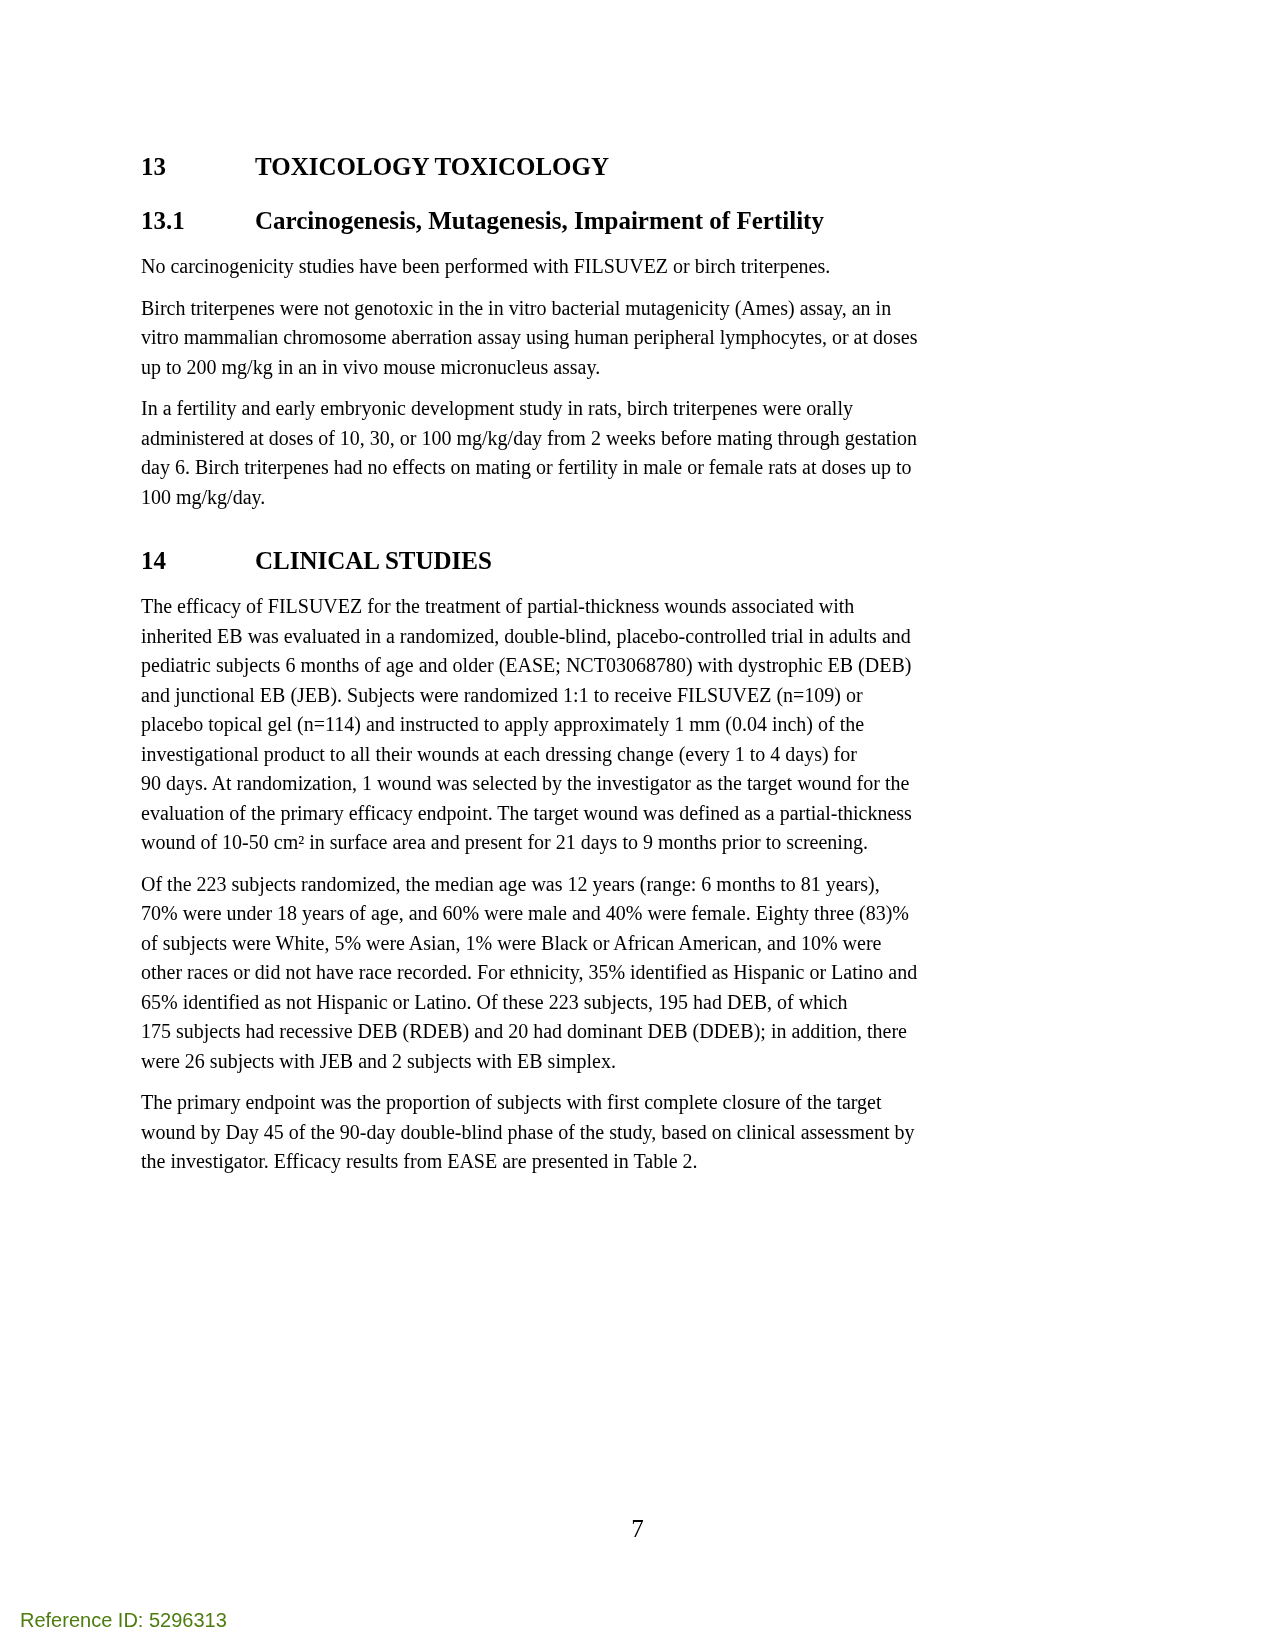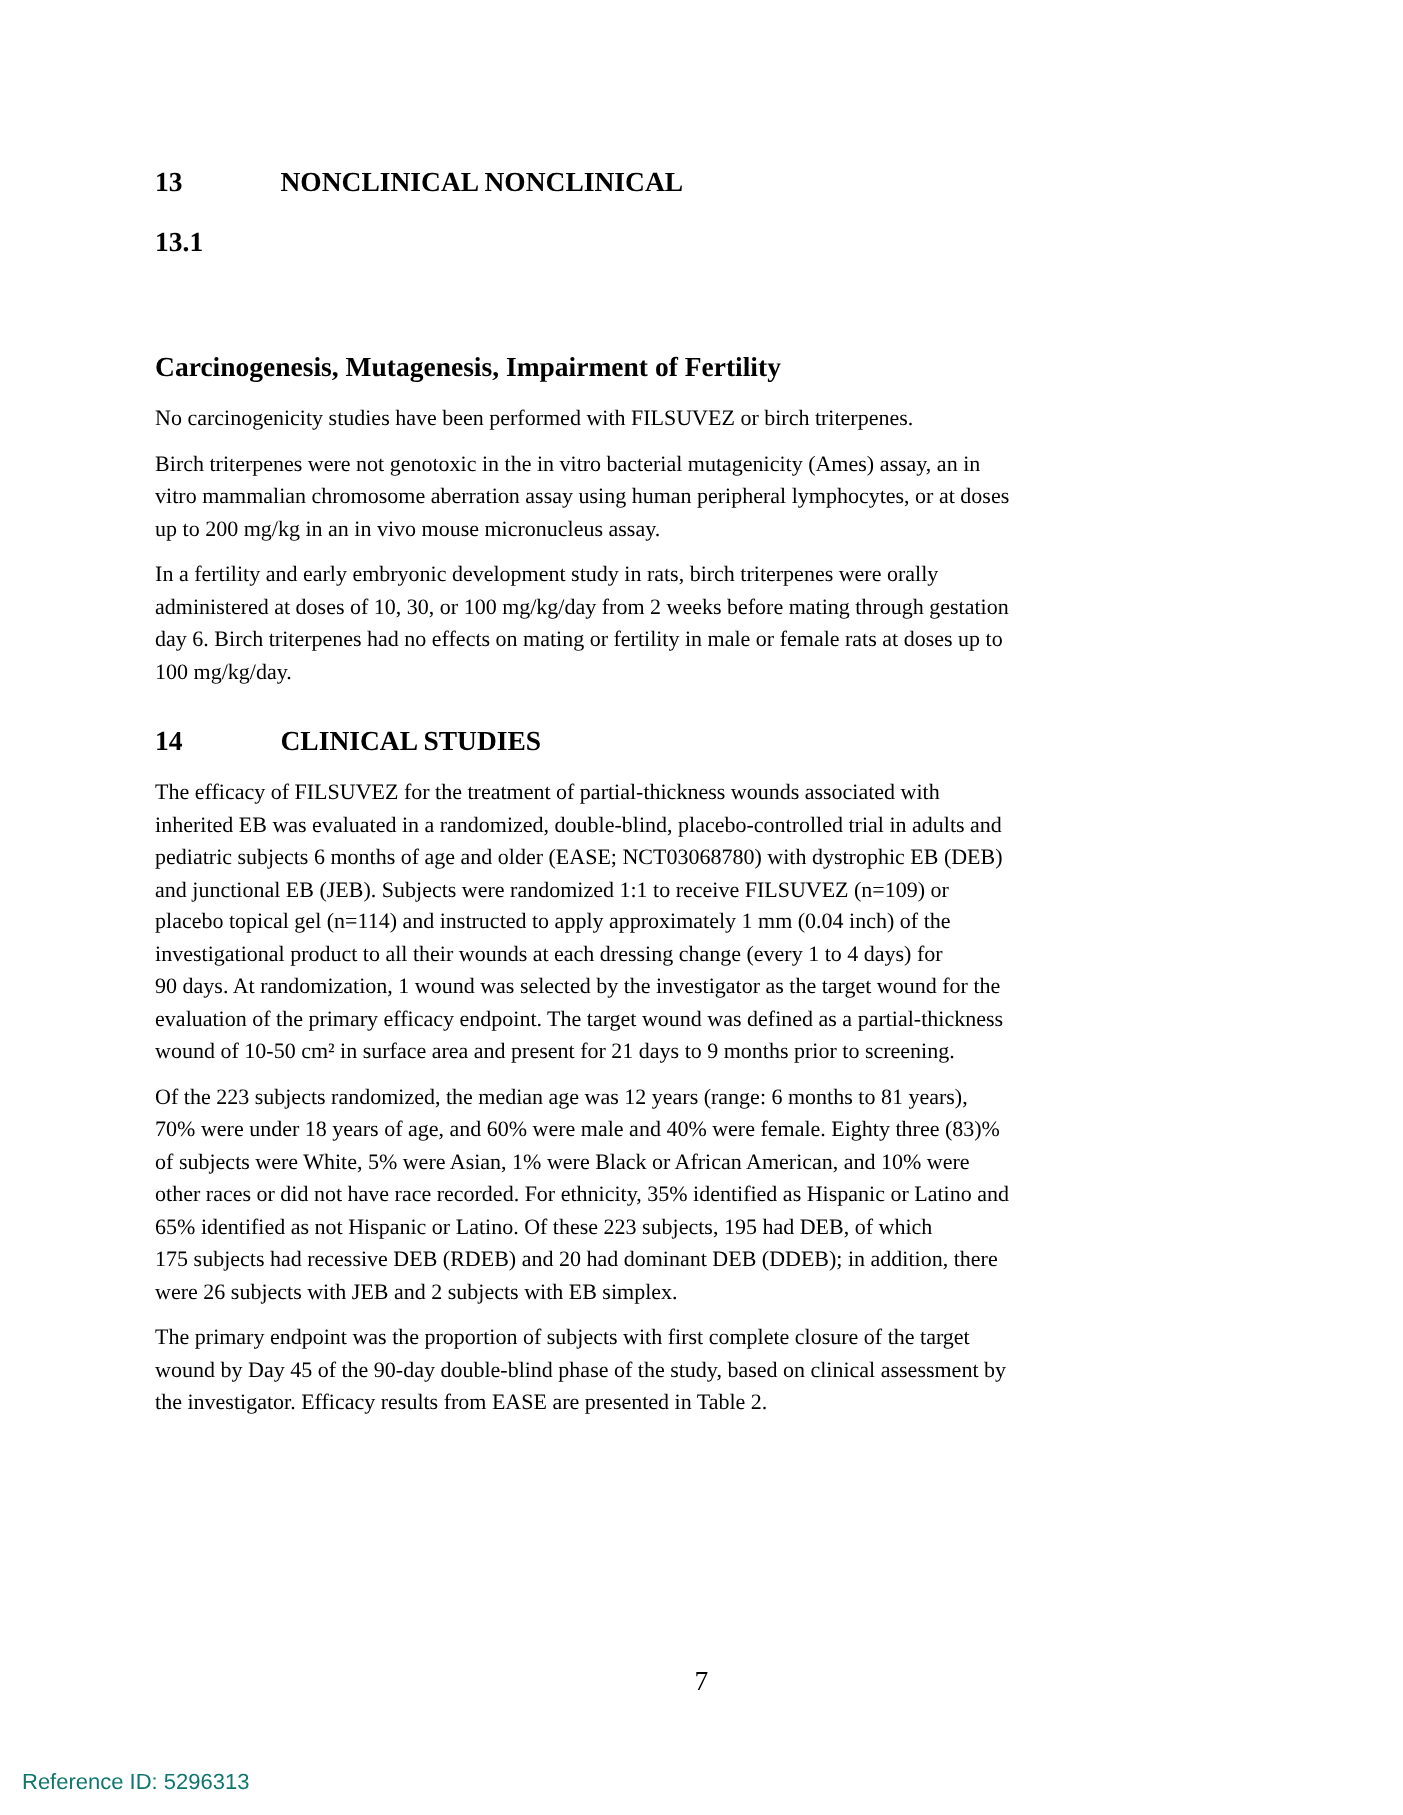--- a/index.html
+++ b/index.html
@@ -24,21 +24,21 @@
     font-weight: bold;
     font-size: 25px;
     line-height: 30px;
     white-space: nowrap;
   }
   .heading .sec-num {
     width: 114px;
     flex: 0 0 114px;
   }
   .h13   { margin: 0 0 24px 0; }
-  .h13-1 { margin: 0 0 16px 0; flex-direction: column; }
+  .h13-1 { margin: 0 0 16px 0; }
   .h14   { margin: 34px 0 16px 0; }
   .para {
     font-size: 20px;
     line-height: 29.5px;
     margin: 0 0 12px 0;
     white-space: pre-line;
     max-width: 1004px;
   }
   .page-number {
     position: absolute;
@@ -49,31 +49,31 @@
     font-size: 25px;
     line-height: 30px;
   }
   .reference-id {
     position: absolute;
     top: 1608px;
     left: 20px;
     font-family: "Liberation Sans", "DejaVu Sans", sans-serif;
     font-size: 20px;
     line-height: 24px;
-    color: #0f766e;
+    color: #4d7c0f;
   }
 </style>
 </head>
 <body>
 
 <div class="page">
 
   <div class="heading h13">
     <span class="sec-num">13</span>
-    <span class="sec-title">NONCLINICAL NONCLINICAL</span>
+    <span class="sec-title">TOXICOLOGY TOXICOLOGY</span>
   </div>
 
   <div class="heading h13-1">
     <span class="sec-num">13.1</span>
     <span class="sec-title">Carcinogenesis, Mutagenesis, Impairment of Fertility</span>
   </div>
 
   <div class="para">No carcinogenicity studies have been performed with FILSUVEZ or birch triterpenes.</div>
 
   <div class="para">Birch triterpenes were not genotoxic in the in vitro bacterial mutagenicity (Ames) assay, an in

